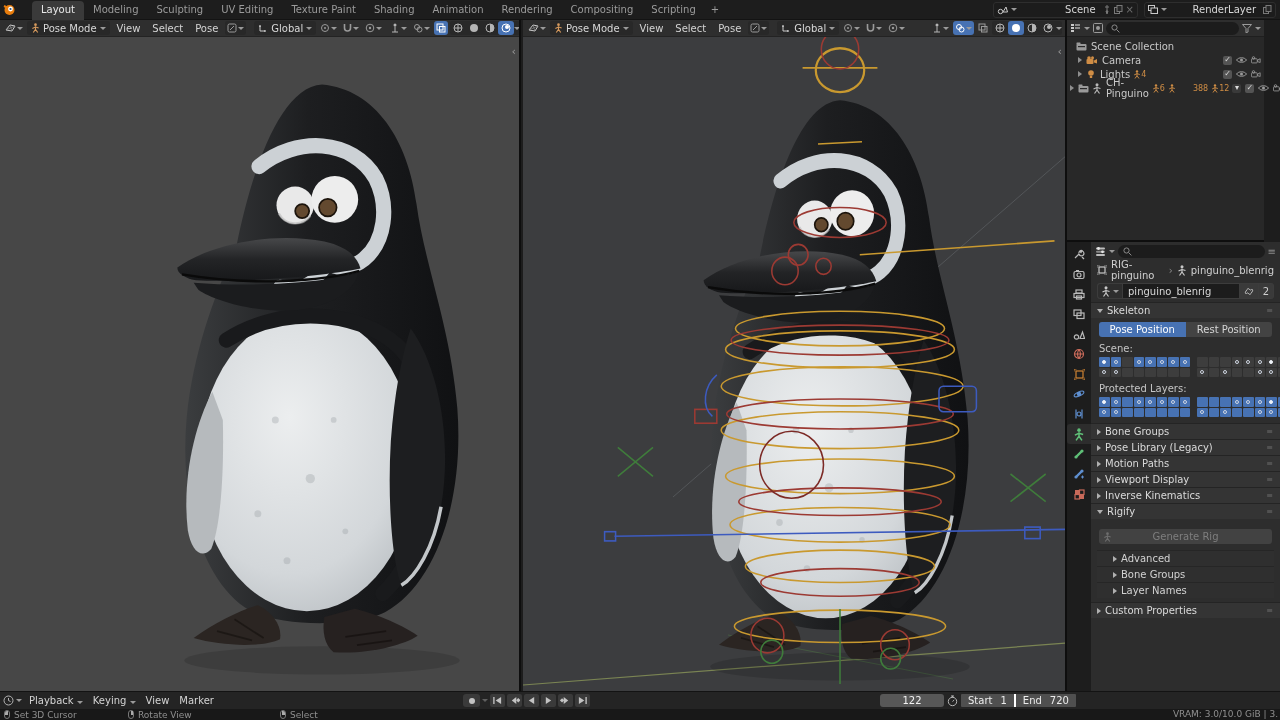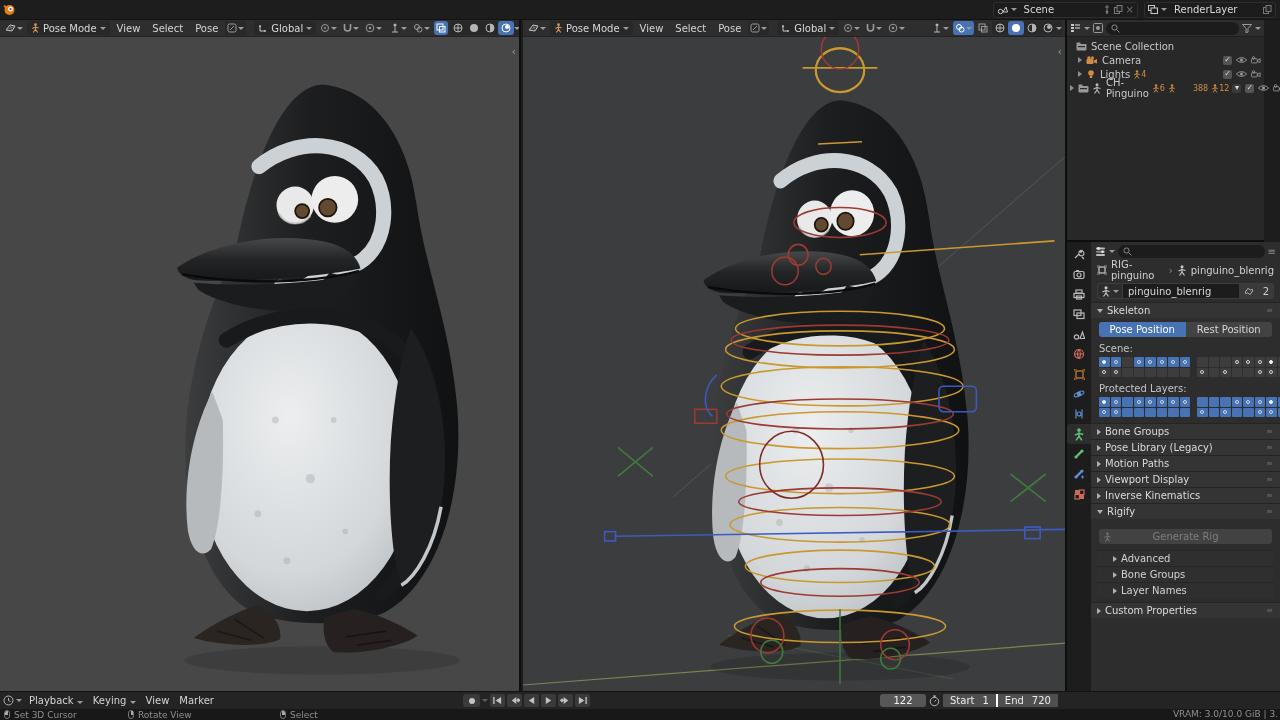--- a/index.html
+++ b/index.html
@@ -10,21 +10,21 @@
   
   .topbar { position:absolute; left:0; top:0; width:1280px; height:20px; background:#1d1d1d; display:flex; align-items:center; border-bottom:1px solid #131313; }
   .tb-logo { width:18px; height:20px; display:flex; align-items:center; justify-content:center; }
   .menu-item { padding:0 8px; height:20px; line-height:20px; color:#d4d4d4; cursor:default; }
   .tabs { display:flex; align-items:flex-end; height:20px; margin-left:14px; }
   .tab { padding:3px 9px 3px; height:19px; color:#9b9b9b; border-radius:4px 4px 0 0; }
   .tab.active { background:#3a3a3a; color:#e8e8e8; }
   .tab.add { color:#9b9b9b; padding:3px 6px; }
   .tb-right { margin-left:auto; display:flex; align-items:center; gap:6px; padding-right:4px; }
   .id-field { display:flex; align-items:center; background:#1c1c1c; border:1px solid #2e2e2e; border-radius:3px; height:16px; padding:0 3px; gap:3px; }
-  .id-field .txt { color:#d8d8d8; padding:0 4px; }
+  .id-field .txt { color:#d8d8d8; padding:0 4px;text-align:right; }
   .mini { opacity:.75; }
 
   
   .vp { position:absolute; top:20px; height:671px; }
   .vp.left { left:0; width:521px; border-right:2px solid #0e0e0e; }
   .vp.right { left:523px; width:544px; border-right:2px solid #0e0e0e; }
   .vp-header { height:17px; background:#2e2e2e; display:flex; align-items:center; padding:0 3px; gap:2px; border-bottom:1px solid #232323; white-space:nowrap; overflow:hidden; }
   .vph-menu { padding:0 5px; color:#d4d4d4; }
   .enum { display:flex; align-items:center; gap:3px; background:#282828; border-radius:3px; height:14px; padding:0 4px; color:#d8d8d8; }
   .chev { width:0; height:0; border-left:3px solid transparent; border-right:3px solid transparent; border-top:3.5px solid #9a9a9a; display:inline-block; }
@@ -83,21 +83,21 @@
   .gen-btn { height:15px; background:#424242; border-radius:3px; display:flex; align-items:center; justify-content:center; color:#7e7e7e; margin:8px 2px 6px; gap:4px; position:relative; }
   .gen-btn .gicon { position:absolute; left:4px; opacity:.5; }
   .subpanel { height:16px; display:flex; align-items:center; gap:4px; padding:0 6px 0 16px; color:#d2d2d2; background:#2f2f2f; border-top:1px solid #262626; }
 
   
   .timeline { position:absolute; left:0; top:691px; width:1280px; height:18px; background:#242424; border-top:1px solid #131313; display:flex; align-items:center; padding:0 3px; gap:2px; }
   .tl-transport { position:absolute; left:463px; top:2px; display:flex; align-items:center; gap:2px; }
   .tbtn { width:15px; height:13px; background:#3a3a3a; border-radius:2px; display:flex; align-items:center; justify-content:center; }
   .tbtn.rec { background:#3a3a3a; border-radius:3px; width:17px; }
   .tl-fields { position:absolute; left:880px; top:2px; display:flex; align-items:center; gap:3px; }
-  .frame-field { width:46px; height:13px; background:#575757; border-radius:3px; color:#f2f2f2; display:flex; align-items:center; justify-content:center; }
+  .frame-field { width:64px; height:13px; background:#575757; border-radius:3px; color:#f2f2f2; display:flex; align-items:center; justify-content:center; }
   .range-grp { display:flex; height:13px; border-radius:1px; overflow:hidden; }
   .range-seg { background:#4f4f4f; color:#ececec; display:flex; align-items:center; padding:0 7px; gap:8px; }
   .range-seg + .range-seg { border-left:2px solid #ffffff; }
 
   
   .statusbar { position:absolute; left:0; top:709px; width:1280px; height:11px; background:#181818; display:flex; align-items:center; color:#8f8f8f; font-size:9px; }
   .hint { display:flex; align-items:center; gap:4px; position:absolute; top:0; height:11px; }
   .vram { position:absolute; right:2px; top:0; height:11px; line-height:11px; color:#8f8f8f; }
   .mouse-ico { width:6px; height:9px; border:1px solid #777; border-radius:3px; position:relative; }
   .mouse-ico i { position:absolute; top:0; width:3px; height:4px; background:#aaa; display:block; }
@@ -208,20 +208,33 @@
 
   <div class="topbar">
     <div class="tb-logo">
       <svg width="13" height="13" viewBox="0 0 13 13">
           <circle cx="6.5" cy="7" r="5" fill="#e87d0d"></circle>
           <circle cx="7.5" cy="6" r="2.4" fill="#fff"></circle>
           <circle cx="7.5" cy="6" r="1.1" fill="#265787"></circle>
           <path d="M1,3 L5,5" stroke="#e87d0d" stroke-width="2"></path>
         </svg>
     </div>
+    <div class="tabs" id="tb-tabs">
+        <div class="tab active">Layout</div>
+        <div class="tab">Modeling</div>
+        <div class="tab">Sculpting</div>
+        <div class="tab">UV Editing</div>
+        <div class="tab">Texture Paint</div>
+        <div class="tab">Shading</div>
+        <div class="tab">Animation</div>
+        <div class="tab">Rendering</div>
+        <div class="tab">Compositing</div>
+        <div class="tab">Scripting</div>
+        <div class="tab add">+</div>
+      </div>
     <div class="tb-right">
       <div class="id-field">
         <span>
             <svg width="11" height="10" viewBox="0 0 11 10">
               <circle cx="3.5" cy="6.5" r="2.2" fill="none" stroke="#c9c9c9"></circle>
               <path d="M6,7 L9,2 L10.5,7 Z" fill="none" stroke="#c9c9c9"></path>
             </svg>
           </span>
         <span class="chev"></span>
         <span class="txt" style="min-width:80px">Scene</span>

